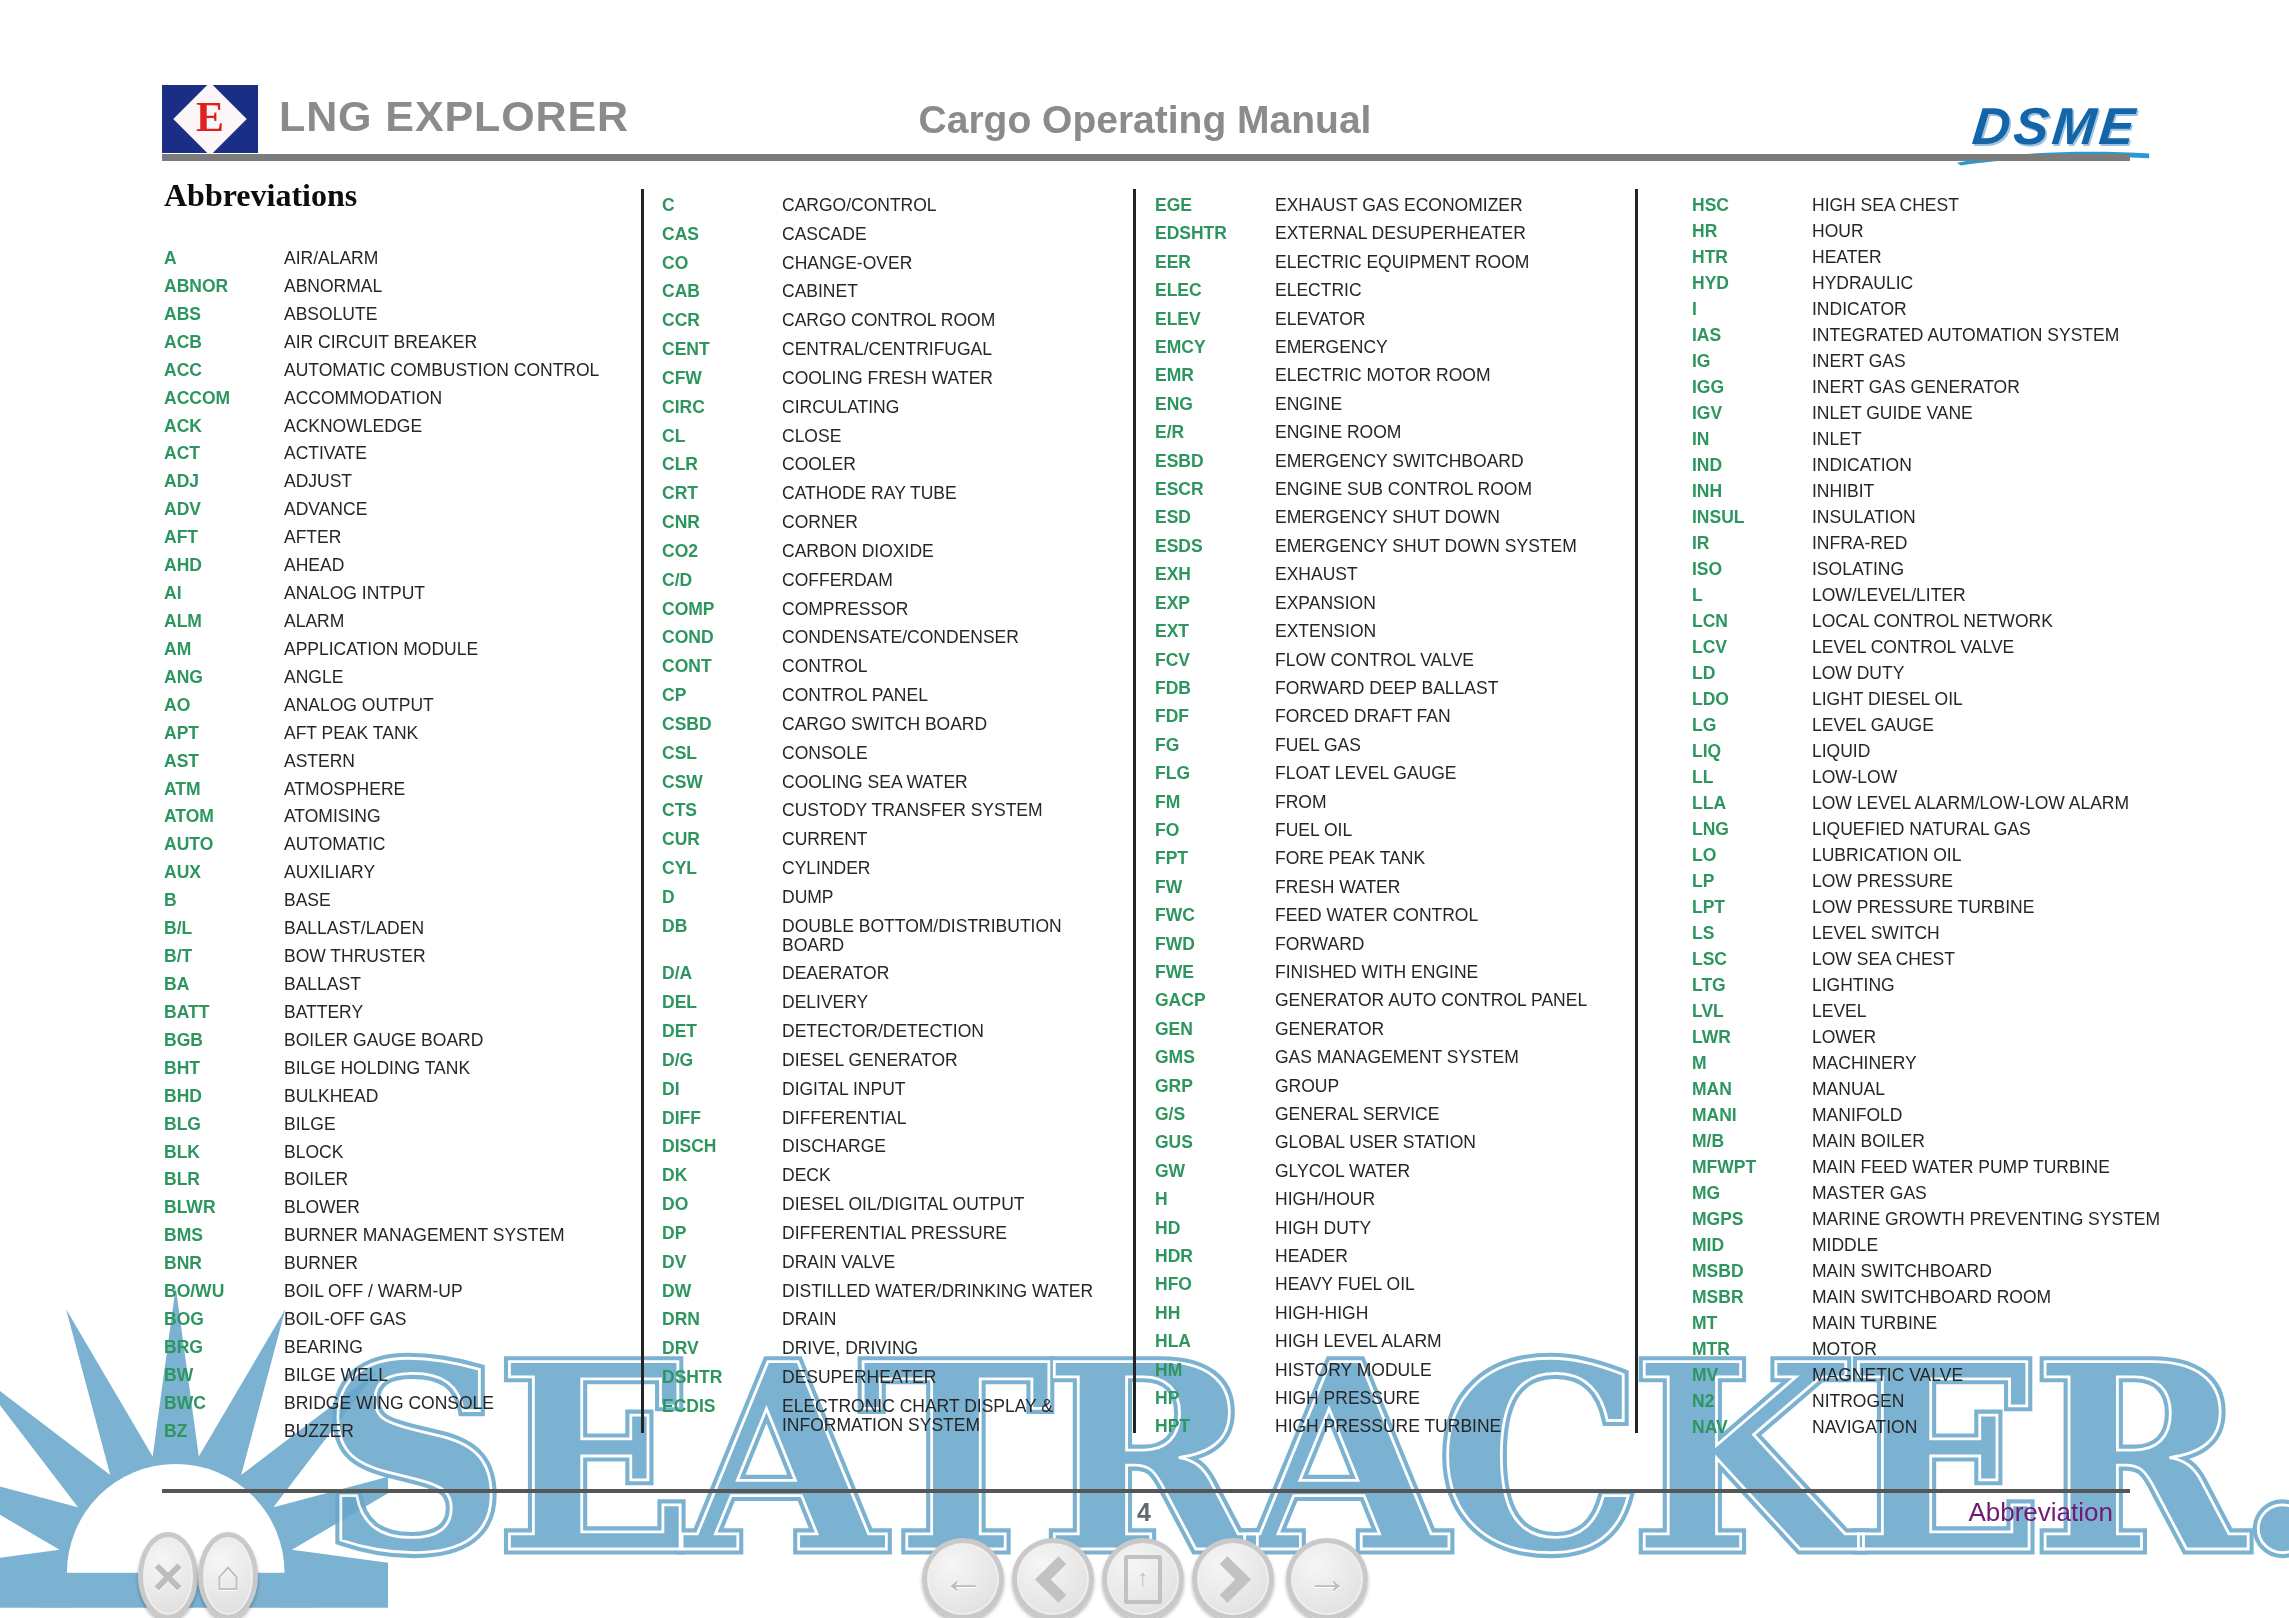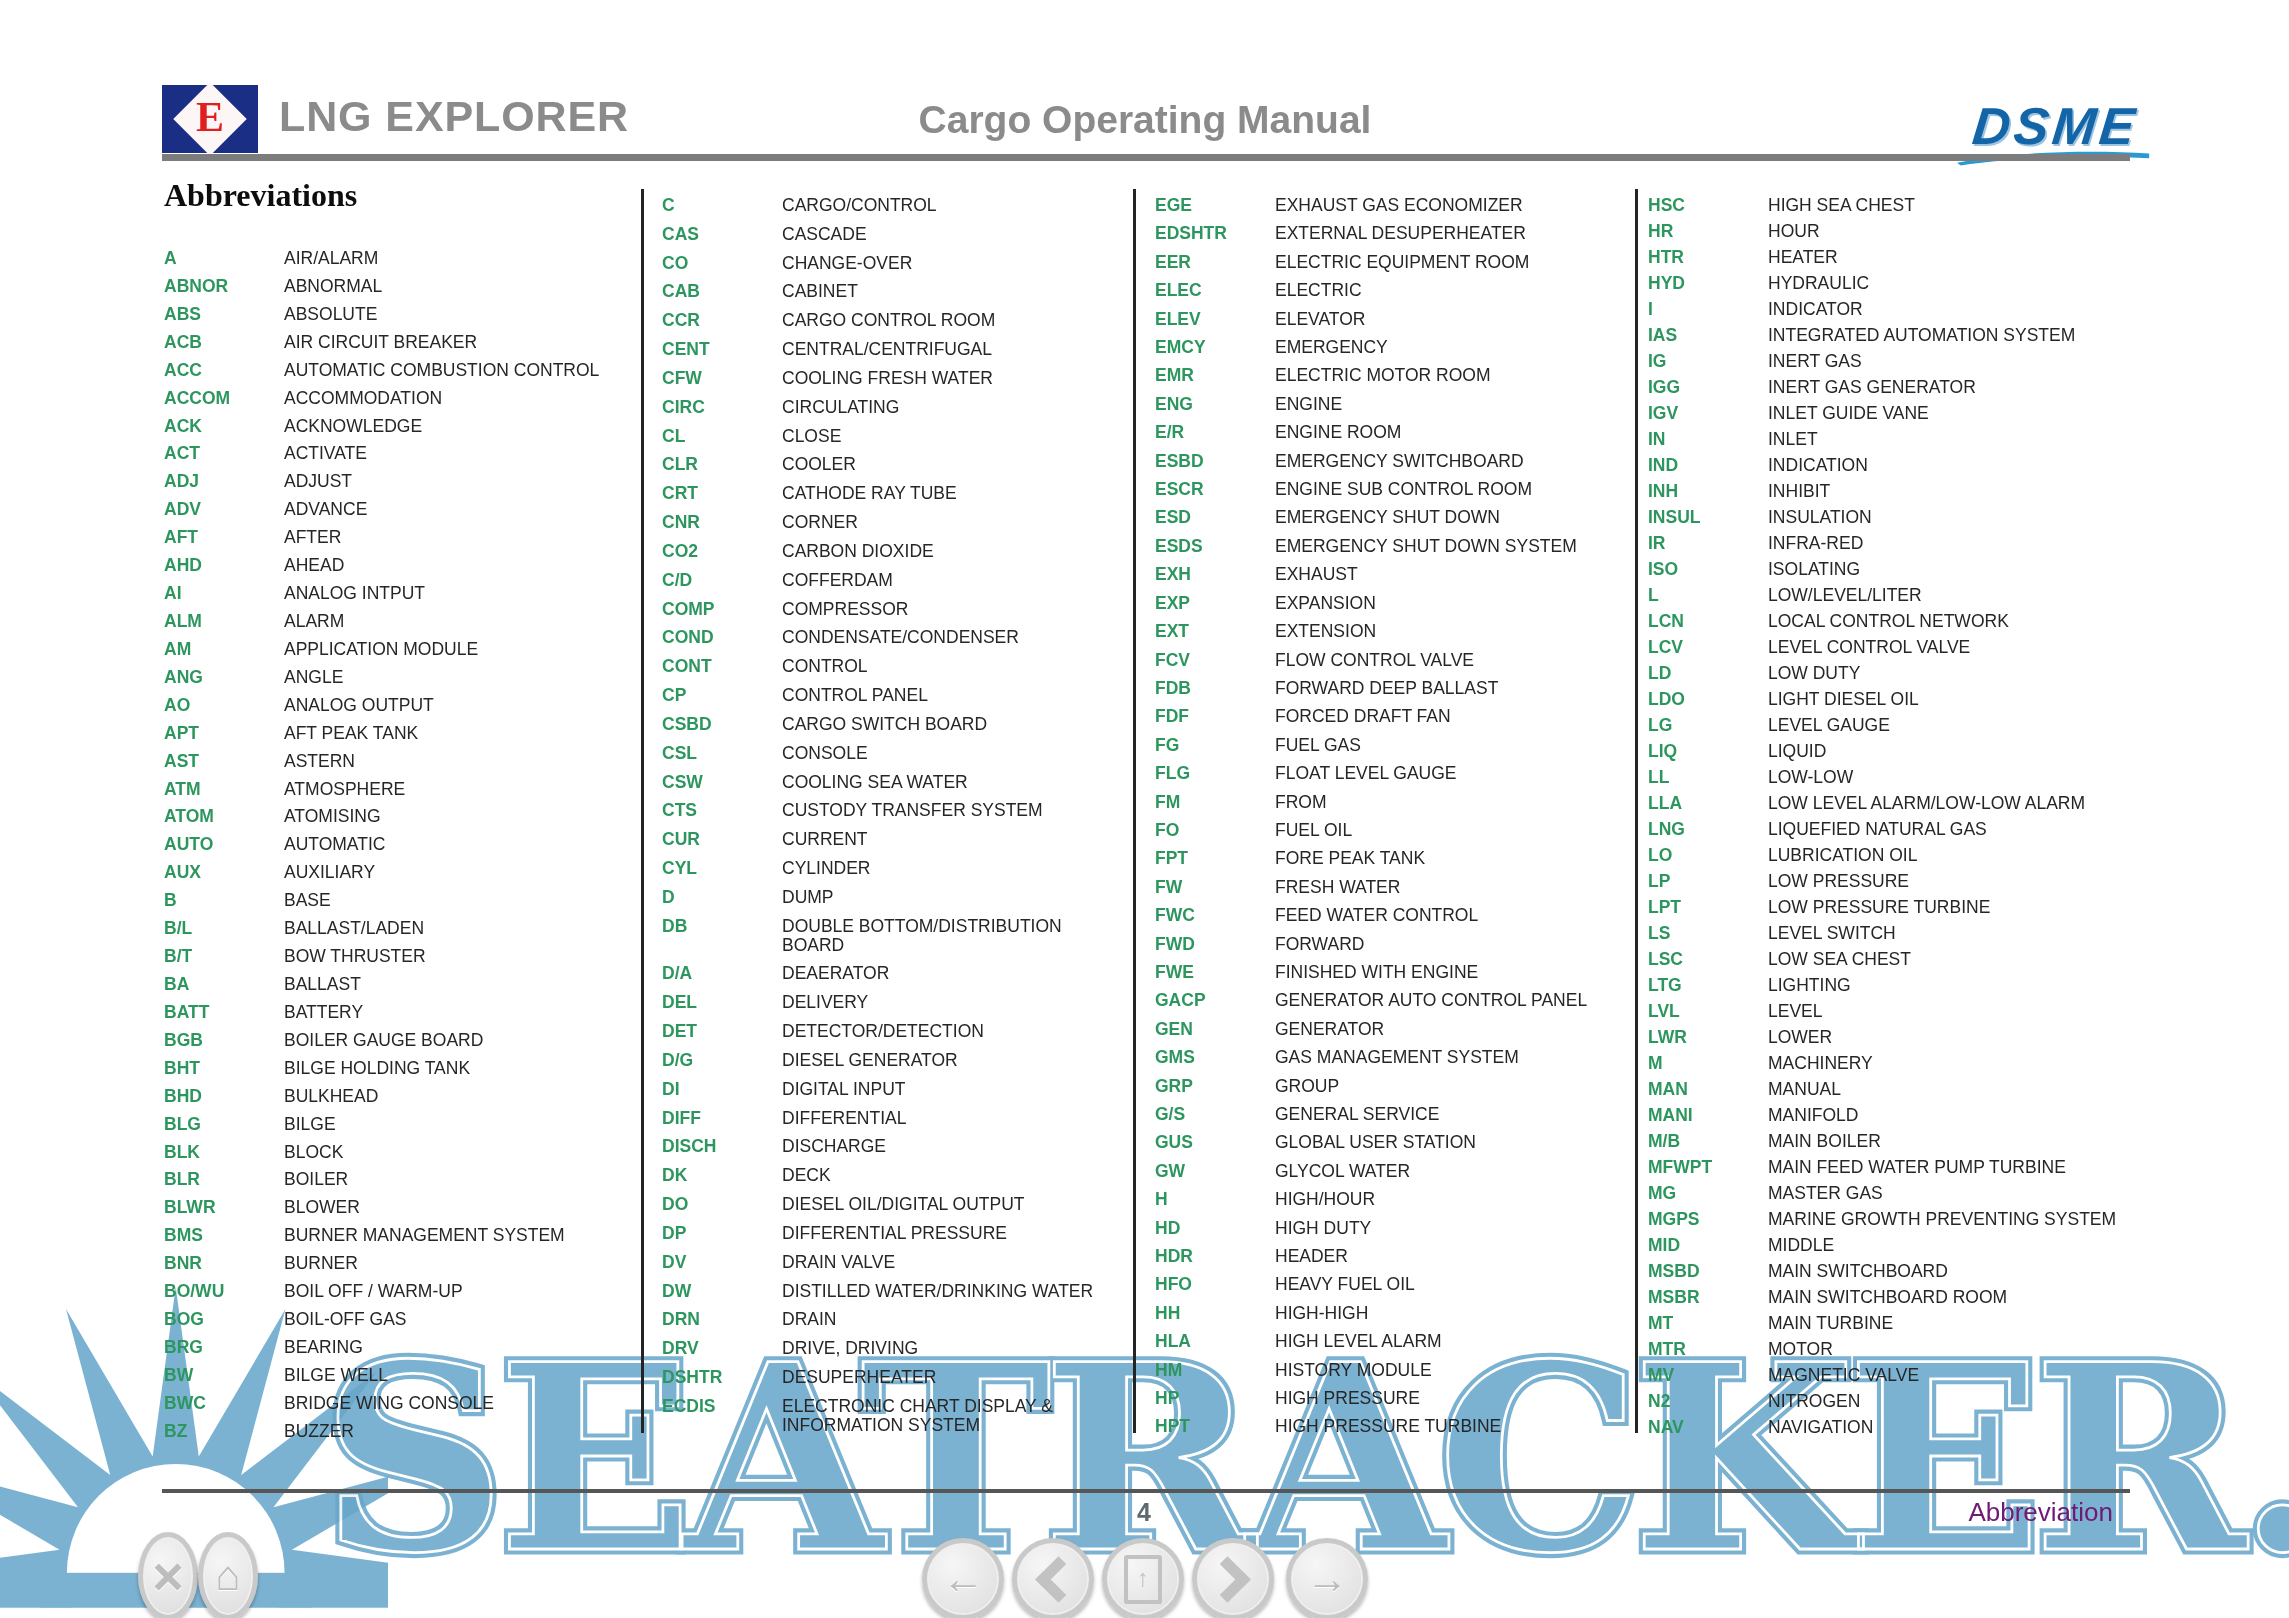--- a/index.html
+++ b/index.html
@@ -24,21 +24,21 @@
 
   
   #abbr-heading{position:absolute;left:164px;top:177px;font-family:"Liberation Serif",serif;
                 font-weight:bold;font-size:32px;color:#0d0d0d;z-index:4;text-align:right;}
 
   
   .col{position:absolute;display:flex;flex-direction:column;justify-content:space-between;z-index:4;}
   #col0{left:164px;top:249px;width:466px;height:1192px;}
   #col1{left:662px;top:196px;width:460px;height:1239px;}
   #col2{left:1155px;top:196px;width:467px;height:1241px;justify-content:space-between;}
-  #col3{left:1648px;top:196px;width:487px;height:1241px;}
+  #col3{left:1692px;top:196px;width:487px;height:1241px;}
   .row{display:flex;align-items:flex-start;}
   .ab{flex:0 0 120px;font-weight:bold;font-size:17.5px;color:#2d965f;line-height:1.08;}
   .df{font-size:17.5px;color:#262626;line-height:1.08;}
   .vsep{position:absolute;top:189px;height:1244px;width:2.8px;background:#242424;z-index:4;}
   #vsep0{left:641px;} #vsep1{left:1133px;} #vsep2{left:1635px;}
 
   
   #wm{position:absolute;left:321px;top:1331px;z-index:2;white-space:nowrap;opacity:.87;
       font-family:"DejaVu Serif",serif;font-weight:bold;font-size:257px;letter-spacing:-9.2px;line-height:1;}
   #wm .fat{color:#68a7cb;-webkit-text-stroke:11px #68a7cb;}

